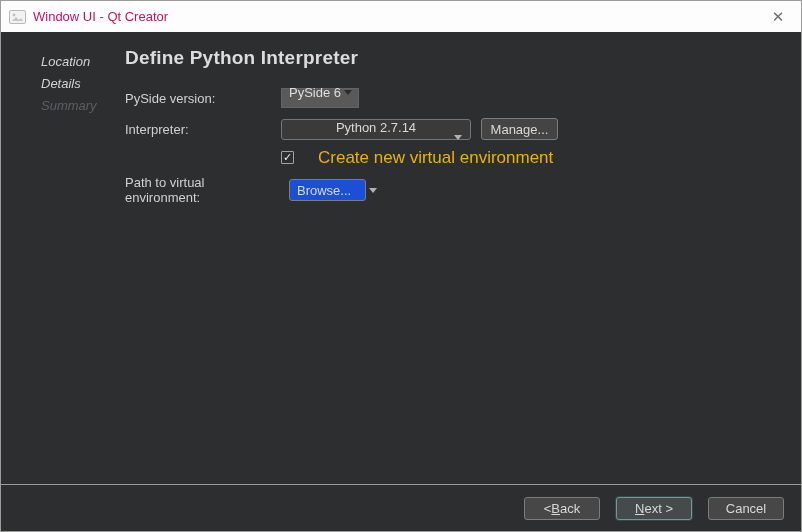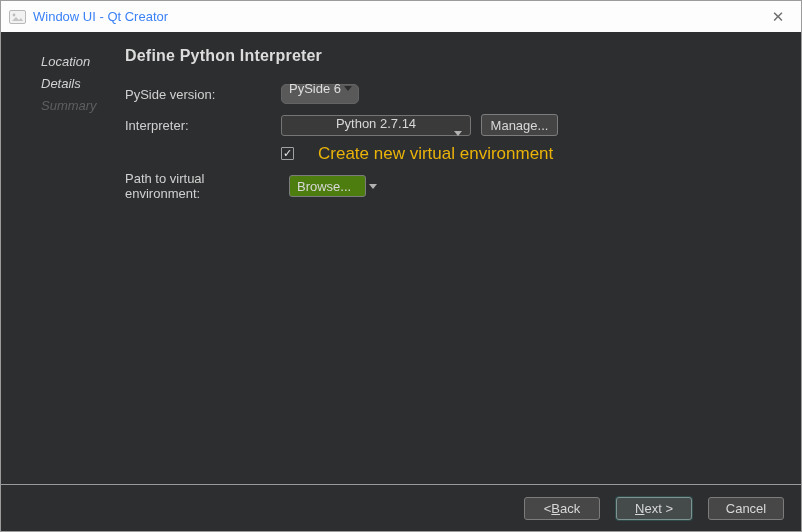--- a/index.html
+++ b/index.html
@@ -16,21 +16,21 @@
 
   
   .titlebar {
     height:31px; flex:0 0 31px;
     background:#fdfdfd;
     display:flex; align-items:center;
     padding:0 12px 0 8px;
     position:relative;
   }
   .titlebar-icon { width:17px; height:14px; margin-right:7px; flex:0 0 auto; }
-  .titlebar-title { font-size:13px; color:#3b82f6; }
+  .titlebar-title { font-size:13px; color:#be185d; }
   .titlebar-close {
     margin-left:auto; width:22px; height:22px;
     display:flex; align-items:center; justify-content:center;
     color:#6e6e6e; font-size:15px; cursor:default;
   }
 
   
   .dialog-body { flex:1 1 auto; display:flex; min-height:0; }
 
   
@@ -45,30 +45,30 @@
   .wizard-step.current { color:#e4e4e4; }
   .wizard-step.disabled { color:#5d5f61; }
   .step-arrow {
     position:absolute; left:15px; top:4px; width:20px; height:14px;
     display:none;
   }
   .wizard-step.current .step-arrow { display:block; }
 
   
   .wizard-main { flex:1 1 auto; padding-top:15px; }
-  .page-heading { font-size:16px; font-weight:bold; color:#dcdcdc; letter-spacing:.2px; }
+  .page-heading { font-size:19px; font-weight:bold; color:#dcdcdc; letter-spacing:.2px; }
 
   .wizard-form { margin-top:19px; }
   .form-row { display:flex; align-items:center; margin-bottom:10px; }
   .form-label { width:156px; flex:0 0 156px; font-size:13px; color:#d0d0d0; }
 
   
   .combo-flat {
     height:20px; width:78px;
-    background:#595959; border:1px solid #646464; border-radius:5px;
+    background:#595959; border:1px solid #646464; border-radius:0;
     display:flex; align-items:center;
     padding:0 6px 12px 7px;
     font-size:13px; color:#dedede; cursor:default;
   }
   .combo-flat .arrow-down { margin-left:auto; border-top-color:#2c2c2c; }
 
   
   .combo-box {
     height:21px; width:190px;
     background:#3a3a3a; border:1px solid #757575; border-radius:3px;
@@ -107,21 +107,21 @@
   .checkbox-label { margin-left:24px; font-size:17px; color:#eab308; cursor:default; }
 
   
   .text-input {
     width:424px; height:22px;
     background:#272727; border:1px solid #7b7b7b;
     color:#d2d2d2; font-size:13px;
     padding:0 5px; outline:none;
     font-family:"Liberation Sans","DejaVu Sans",sans-serif;
   }
-  .btn-browse { margin-left:8px; width:77px; background:#4d7c0f; justify-content:space-between; padding:0 7px;gap:12px; }
+  .btn-browse { margin-left:8px; width:77px; background:#1d4ed8; justify-content:space-between; padding:0 7px;gap:12px; }
   .btn-browse .arrow-down { border-top-color:#b2b2b2; margin-left:6px; }
 
   
   .footer {
     flex:0 0 47px;
     border-top:1px solid #9a9a9a;
     display:flex; align-items:center; justify-content:flex-end;
     padding-right:17px; gap:16px;
   }
   .footer .push-button { height:23px; }

